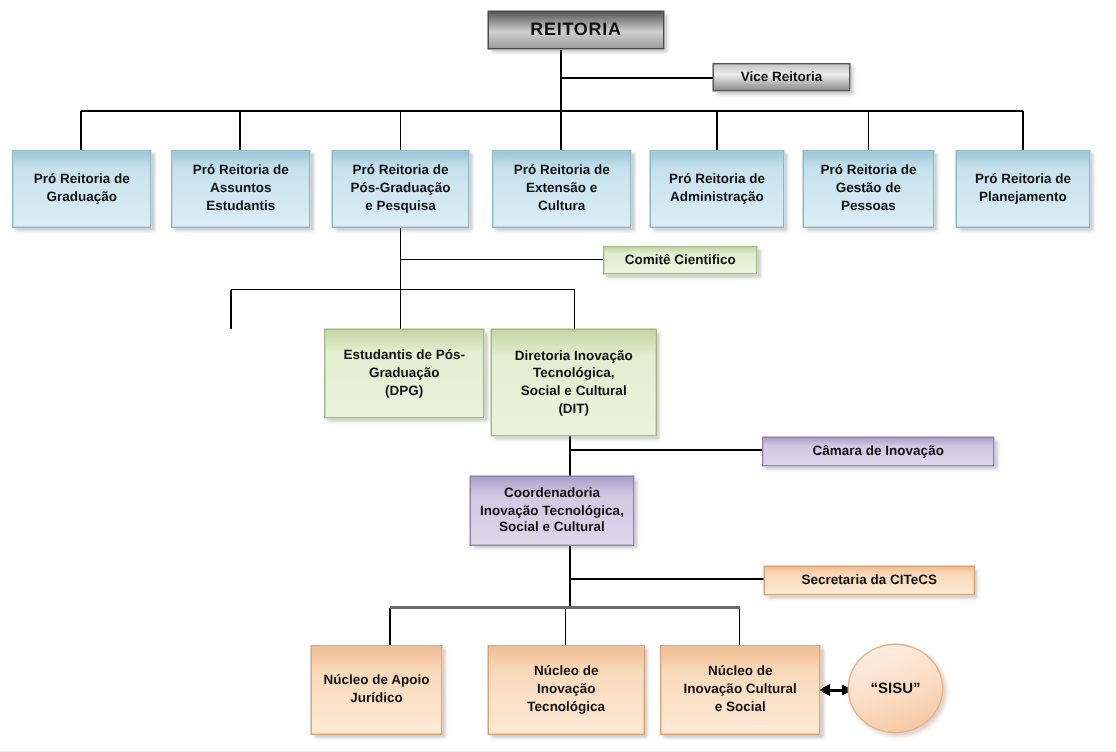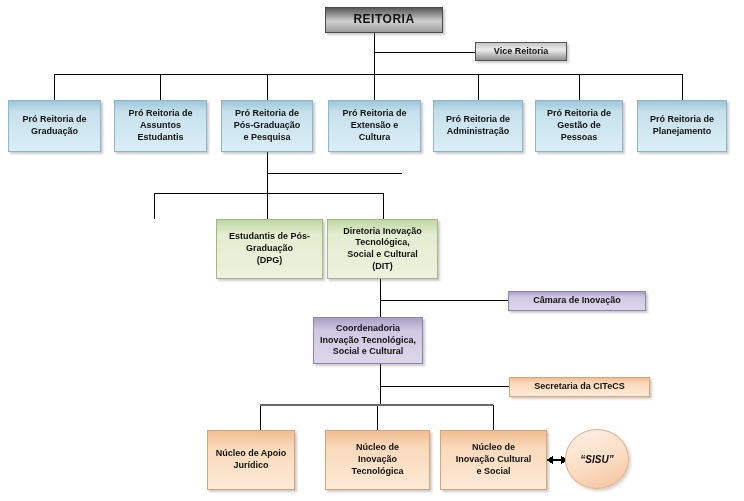--- a/index.html
+++ b/index.html
@@ -35,21 +35,21 @@
     background:linear-gradient(to bottom,#aaa0c7 0%,#cfc9e2 28%,#dcd7ea 100%);
     border:1px solid #8d83ae;
   }
   .orange{
     background:linear-gradient(to bottom,#f2bd92 0%,#f9d9ba 28%,#fdead6 100%);
     border:1px solid #d8a473;
   }
   .circle{
     background:linear-gradient(160deg,#fdf1e8 0%,#fbdcc3 55%,#f4c29c 100%);
     border:1px solid #e4b18b;border-radius:50%;
-    font-style:italic;font-size:10px;box-shadow:2px 2px 3px rgba(150,120,100,0.35);
+    font-size:10px;box-shadow:2px 2px 3px rgba(150,120,100,0.35);
   }
 </style>
 </head>
 <body>
 
 <div class="canvas">
 
   <svg class="wires" width="744" height="501" viewBox="0 0 744 501" shape-rendering="crispEdges">
     <g stroke="#000" stroke-width="1" fill="none">
 
@@ -109,30 +109,31 @@
 Extensão e
 Cultura</div>
   <div class="node blue" style="left:433px;top:100px;width:90px;height:52px">Pró Reitoria de
 Administração</div>
   <div class="node blue" style="left:535px;top:100px;width:88px;height:52px">Pró Reitoria de
 Gestão de
 Pessoas</div>
   <div class="node blue" style="left:637px;top:100px;width:90px;height:52px">Pró Reitoria de
 Planejamento</div>
 
+  <div class="node green" style="left:402px;top:164px;width:103px;height:19px">Comitê Cientifico</div>
 
   <div class="node green" style="left:216px;top:219px;width:107px;height:60px">Estudantis de Pós-
 Graduação
 (DPG)</div>
-  <div class="node green" style="left:327px;top:219px;width:111px;height:60px">Diretoria Inovação
+  <div class="node green" style="left:327px;top:219px;width:111px;height:72px">Diretoria Inovação
 Tecnológica,
 Social e Cultural
 (DIT)</div>
 
-  <div class="node purple" style="left:508px;top:291px;width:138px;height:20px">Câmara de Inovação</div>
+  <div class="node purple" style="left:508px;top:291px;width:155px;height:20px">Câmara de Inovação</div>
 
   <div class="node purple" style="left:313px;top:317px;width:110px;height:47px">Coordenadoria
 Inovação Tecnológica,
 Social e Cultural</div>
 
   <div class="node orange" style="left:509px;top:377px;width:141px;height:20px">Secretaria da CITeCS</div>
 
   <div class="node orange" style="left:207px;top:430px;width:88px;height:60px">Núcleo de Apoio
 Jurídico</div>
   <div class="node orange" style="left:325px;top:430px;width:105px;height:60px">Núcleo de

